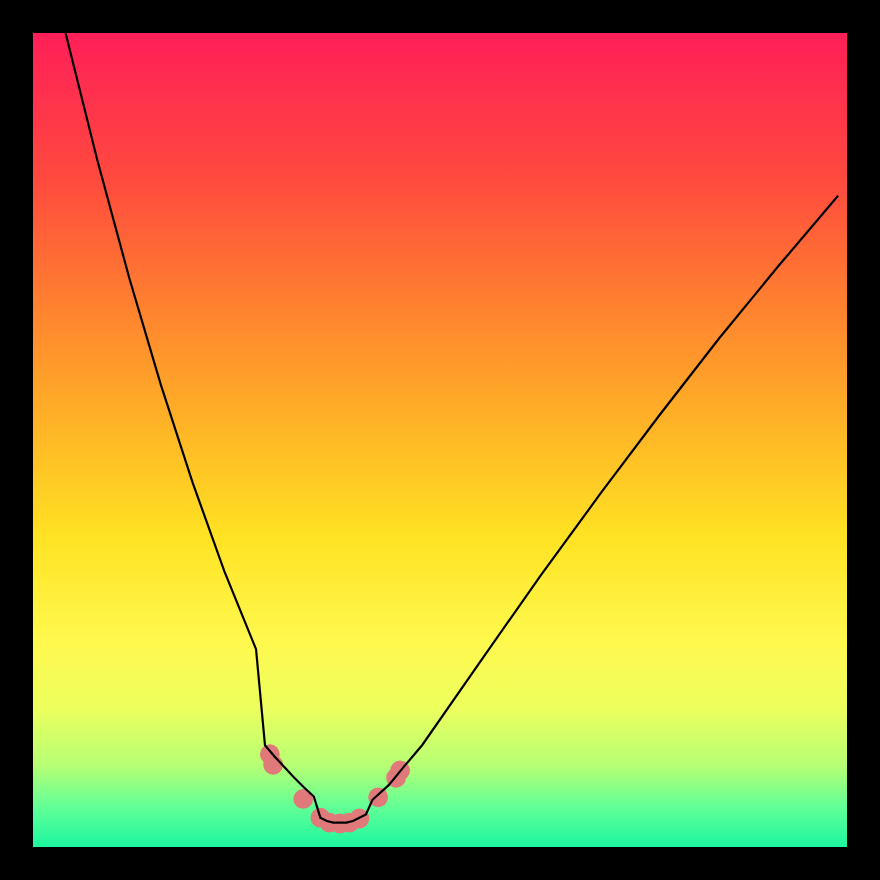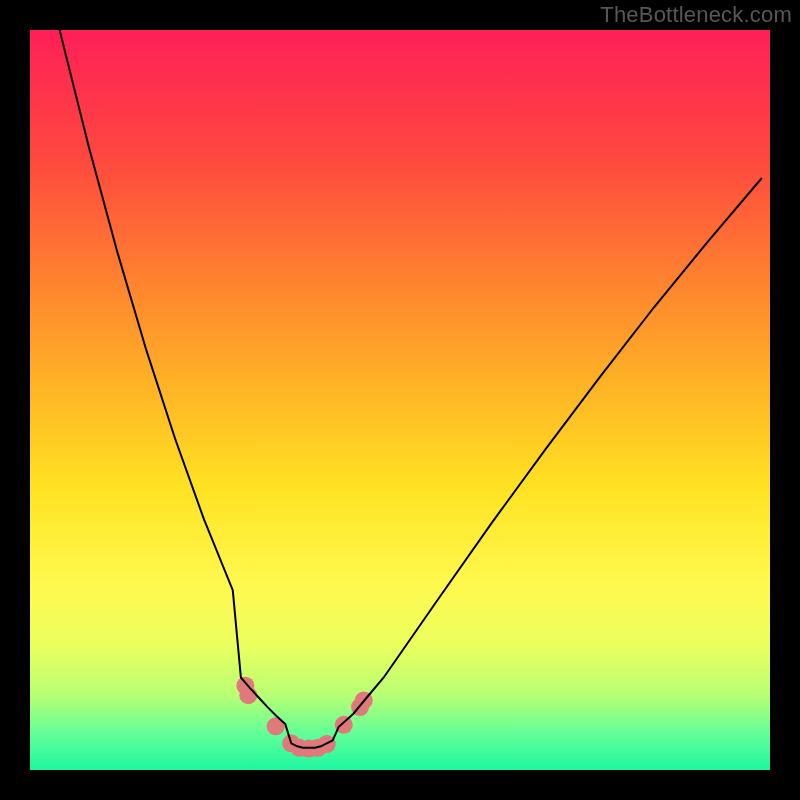--- a/index.html
+++ b/index.html
@@ -69,14 +69,13 @@
           <circle cx="278.98" cy="718.54" r="9" fill="#e07a7a"></circle>
           <circle cx="287.86" cy="717.80" r="9" fill="#e07a7a"></circle>
           <circle cx="296.74" cy="714.10" r="9" fill="#e07a7a"></circle>
           <circle cx="313.76" cy="694.86" r="9" fill="#e07a7a"></circle>
           <circle cx="330.04" cy="677.10" r="9" fill="#e07a7a"></circle>
           <circle cx="333.74" cy="670.44" r="9" fill="#e07a7a"></circle>
         </g>
       <path id="curve-path" fill="none" stroke="#000000" stroke-width="2" d="M29.60 0.00 L58.46 115.44 L87.32 222.00 L116.18 319.68 L145.04 408.48 L173.90 489.14 L202.76 560.18 L210.90 647.50 L219.78 657.86 L228.66 667.48 L237.54 677.10 L246.42 685.98 L255.30 694.12 L255.30 694.12 L261.22 713.36 L267.14 716.32 L273.06 717.80 L278.98 717.80 L284.90 717.80 L290.82 716.32 L296.74 713.36 L302.66 710.40 L308.58 697.08 L308.58 697.08 L323.38 683.76 L337.44 666.74 L353.72 647.50 L407.74 569.80 L461.76 492.84 L515.78 418.84 L569.80 347.06 L623.82 277.50 L677.84 211.64 L731.86 148.00"></path>
     </svg>
   </div>
-  <div class="attrib">TheBottleneck.com</div>
 </div>
 
 </body></html>

